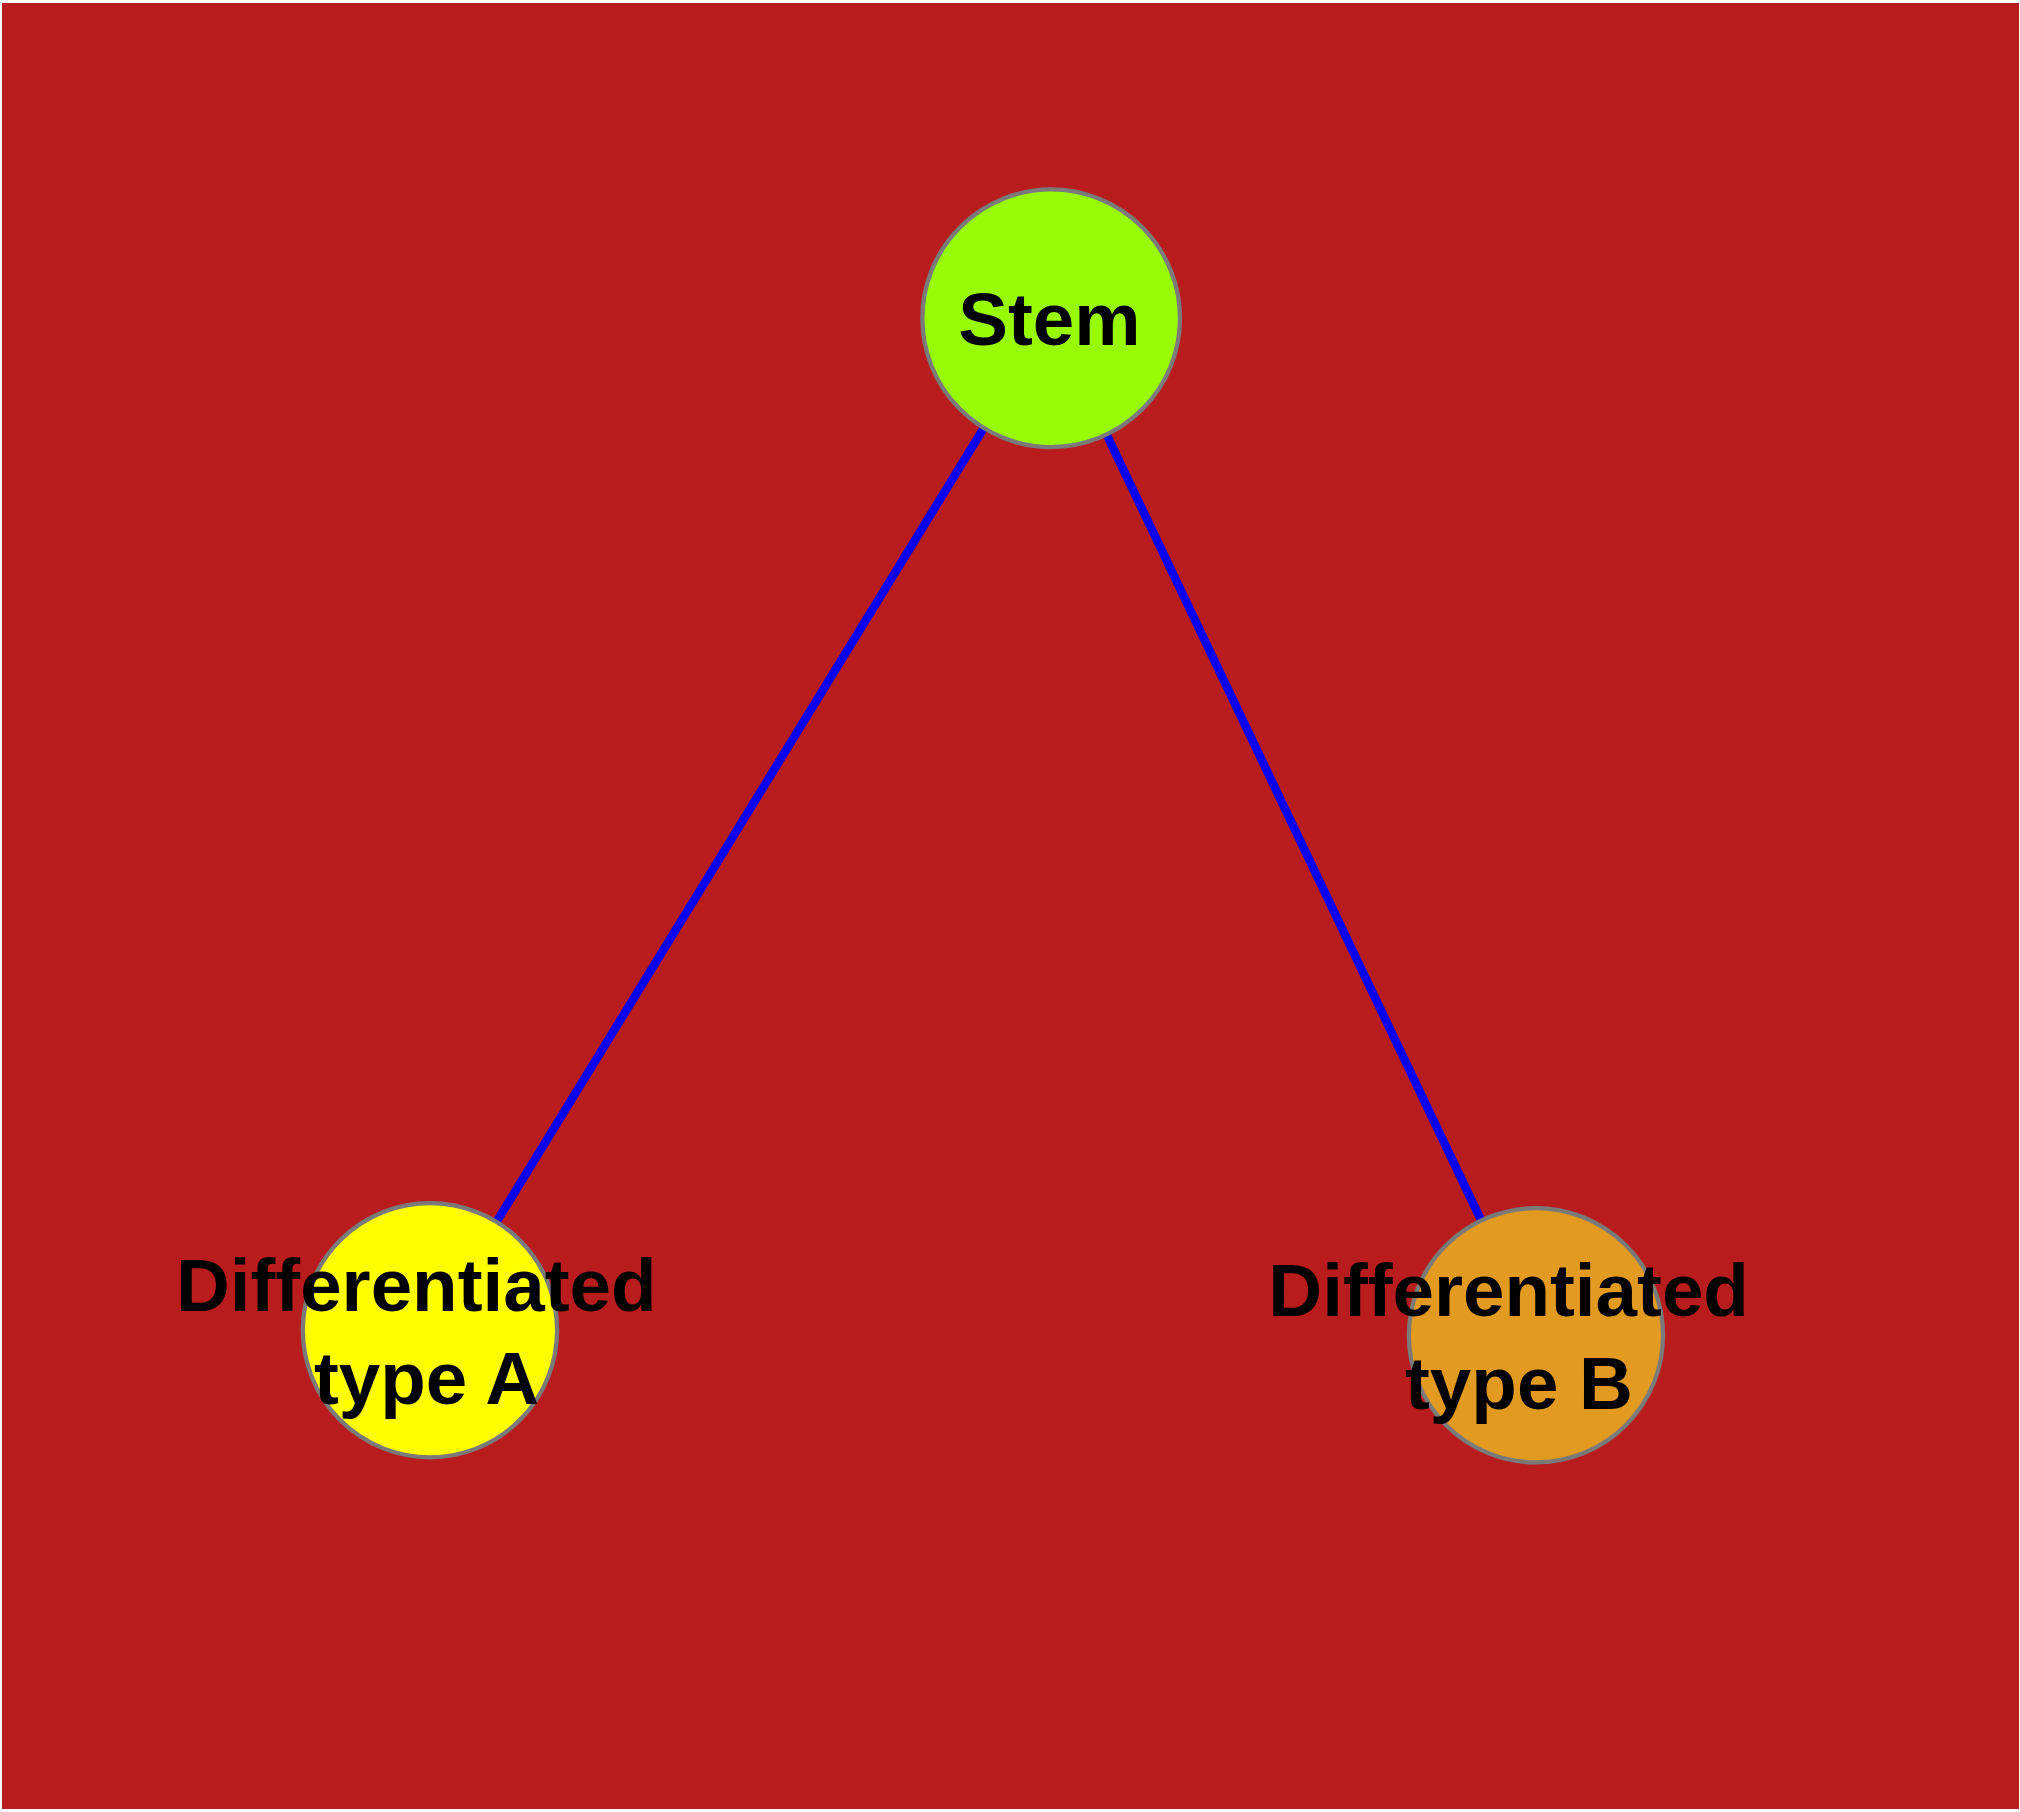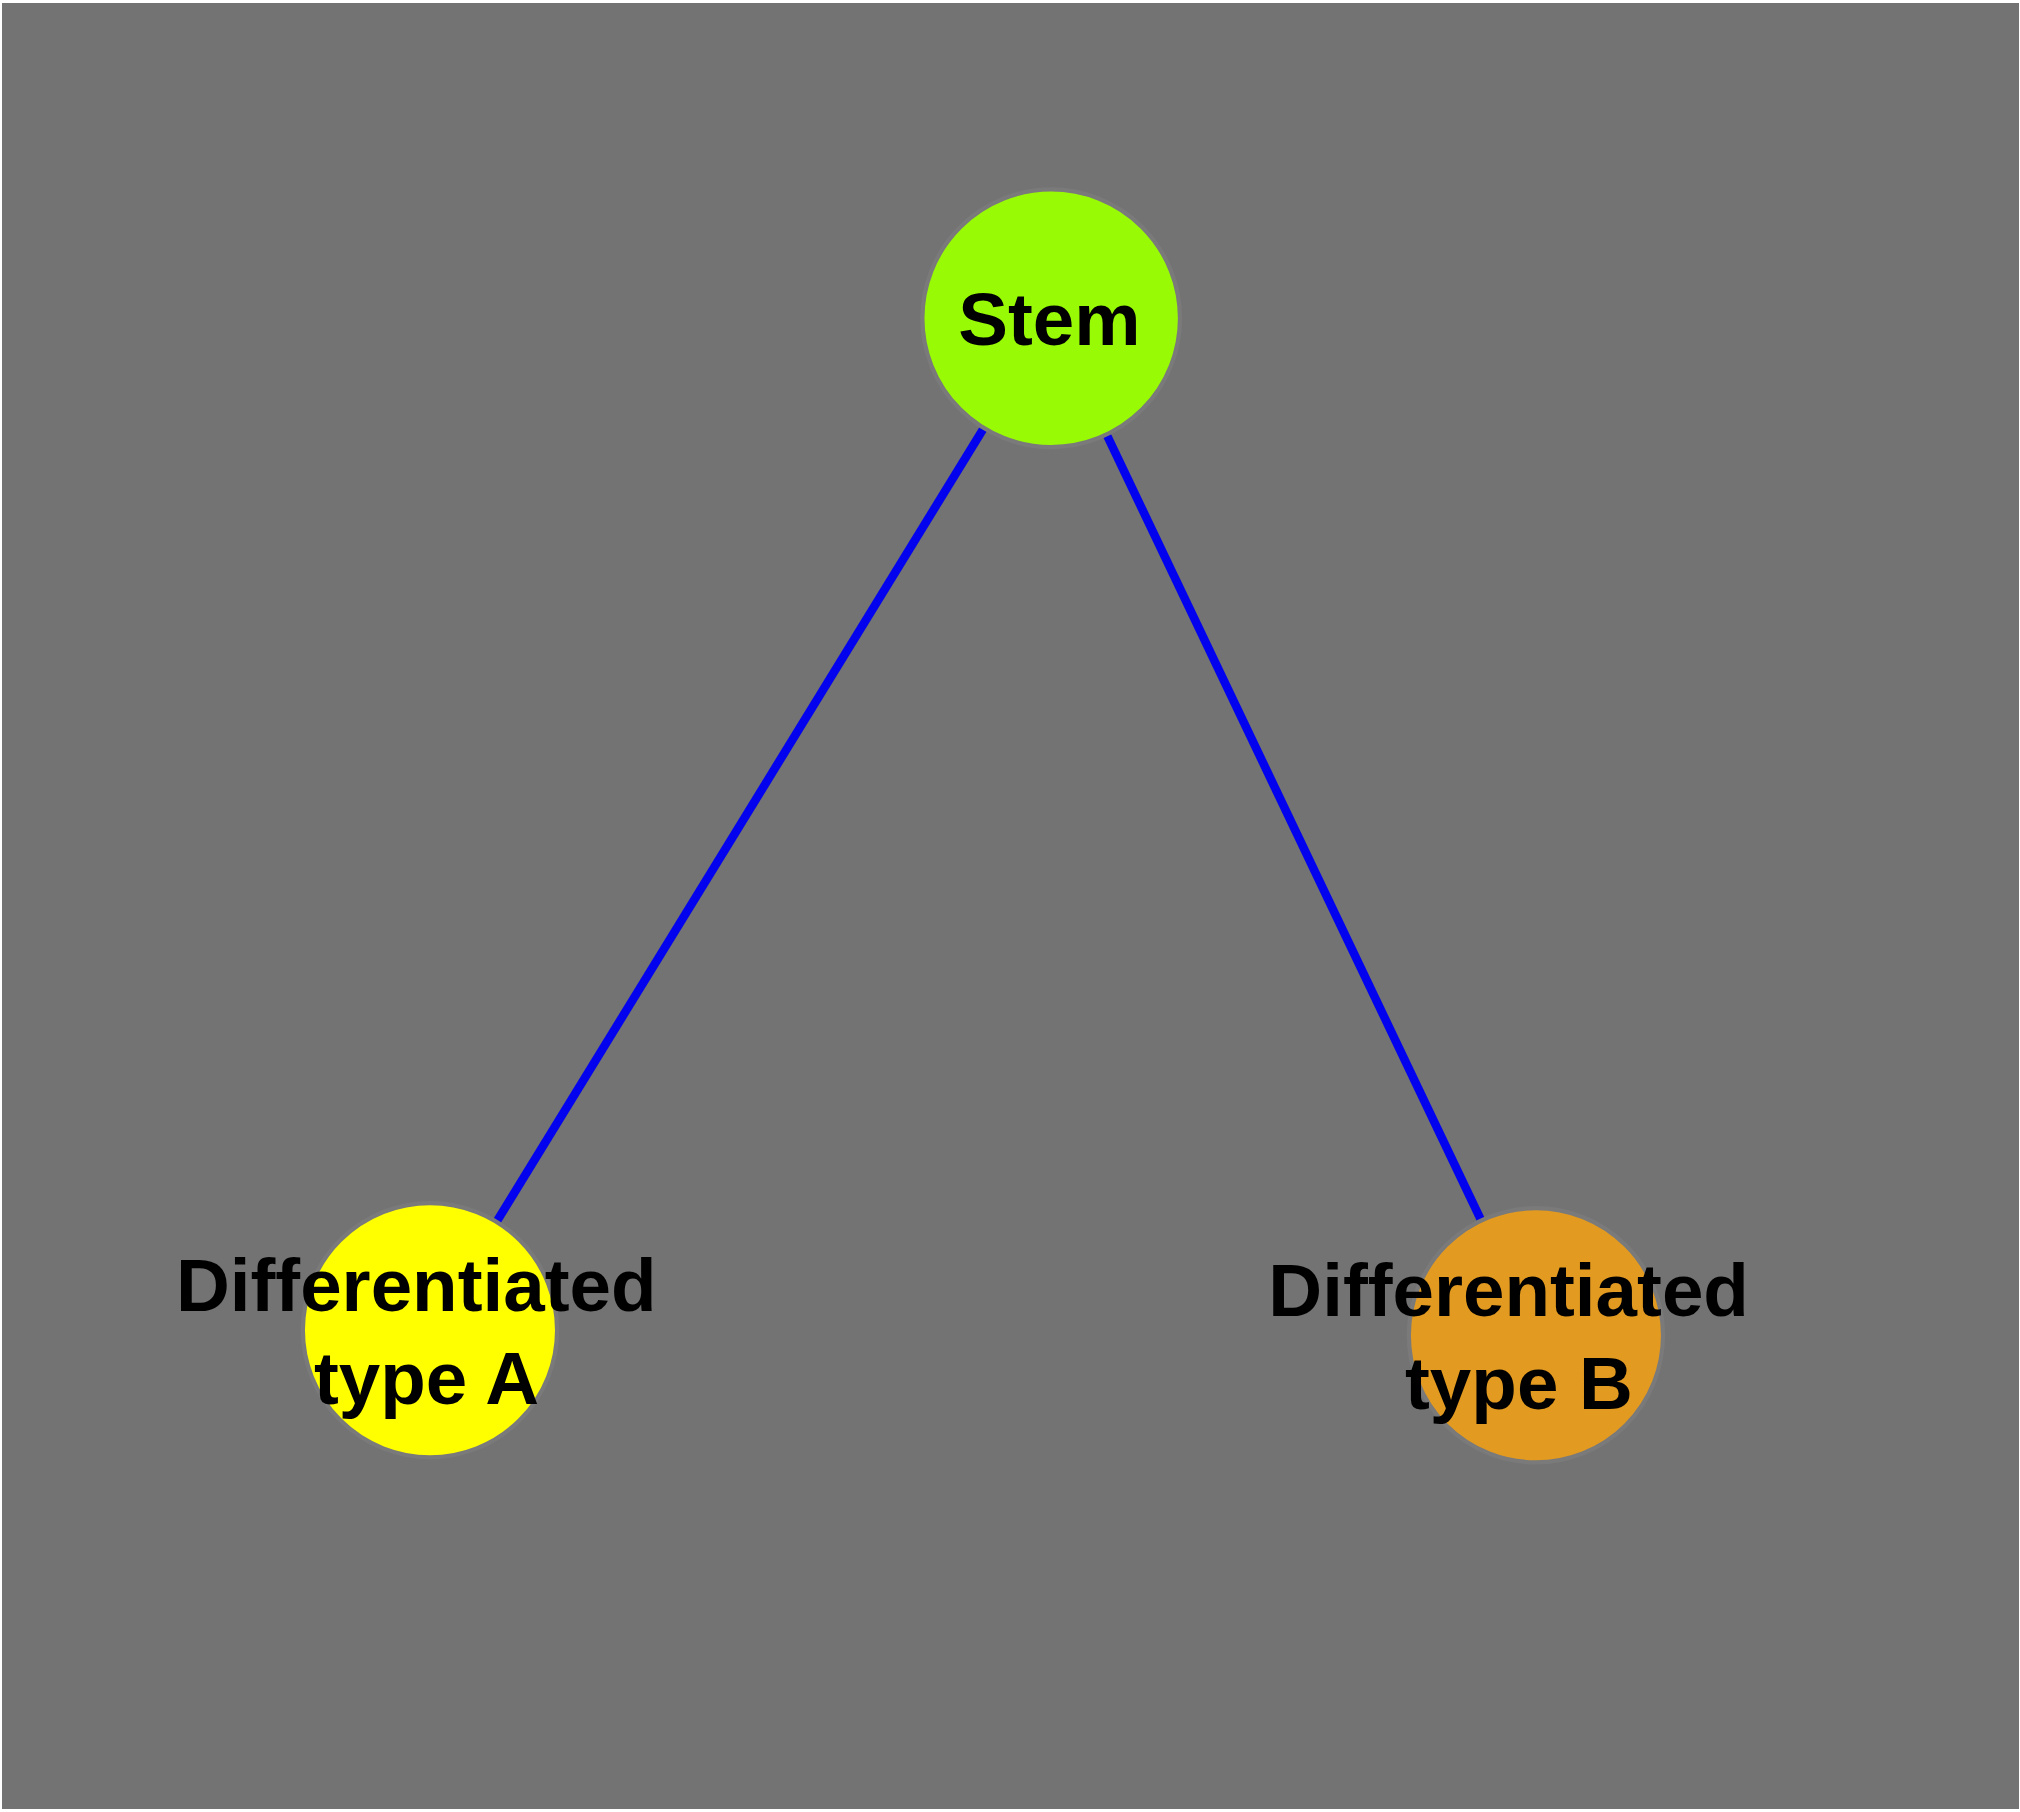--- a/index.html
+++ b/index.html
@@ -10,21 +10,21 @@
     background: #ffffff;
     overflow: hidden;
     font-family: "Liberation Sans", sans-serif;
   }
   .stage {
     position: absolute;
     top: 3.4px;
     left: 1.7px;
     width: 2017px;
     height: 1806px;
-    background: #737373;
+    background: #b91c1c;
   }
   .graph-svg {
     position: absolute;
     top: 0;
     left: 0;
     width: 100%;
     height: 100%;
   }
   .node-label {
     font-family: "Liberation Sans", sans-serif;

